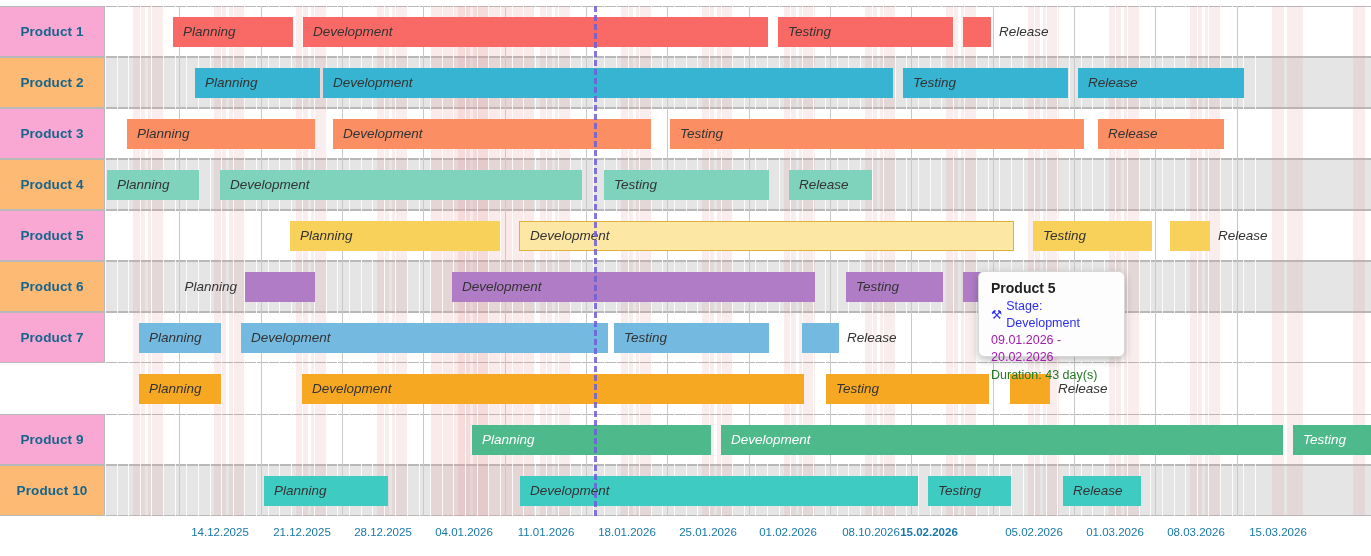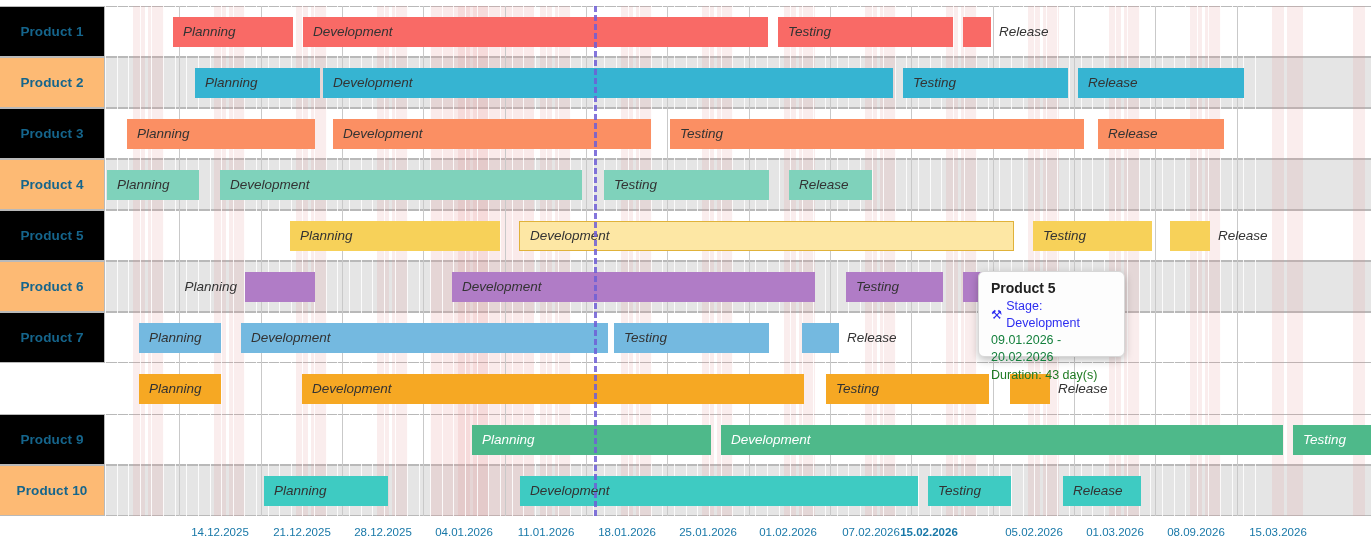--- a/index.html
+++ b/index.html
@@ -14,21 +14,21 @@
   .chart-plate{position:absolute;left:0;top:6px;width:1371px;height:510px;}
   .rows-layer,.bands-layer,.vlines-layer,.bars-layer,.today-layer{
     position:absolute;left:0;top:0;width:1371px;height:510px;
   }
   .row{position:absolute;left:0;width:1371px;box-sizing:border-box;
        border-top:1px solid #b9b9b9;border-bottom:1px solid #b9b9b9;}
   .row.odd{background:#ffffff;}
   .row.even{background:#e5e5e5;}
   .row-label{position:absolute;left:0;top:0;width:105px;height:100%;
       display:flex;align-items:center;justify-content:center;
-      box-sizing:border-box;background:#000000;
+      box-sizing:border-box;background:#f9a8d4;
       border-right:1px solid #b9b9b9;
       color:#15658c;font-weight:bold;font-size:13.5px;letter-spacing:.1px;z-index:6;}
   .row.even .row-label{background:#fdba74;}
 
   .band{position:absolute;top:0;height:510px;background:rgba(226,150,150,.17);}
   .band.wide{background:rgba(232,150,150,.20);}
   .vline{position:absolute;top:0;height:510px;width:1px;background:rgba(255,255,255,.85);}
   .vline.major{background:#c9c9c9;}
 
   .today{position:absolute;top:0;height:510px;width:0;
@@ -51,21 +51,21 @@
       font-size:11.5px;color:#1878a8;white-space:nowrap;}
 
   
   .tooltip{position:absolute;z-index:40;background:#fdfdfd;
       border:1px solid #d7d7d7;border-radius:6px;
       box-shadow:0 3px 9px rgba(0,0,0,.26);
       padding:8px 12px 9px 12px;box-sizing:border-box;}
   .tt-title{font-size:14px;font-weight:bold;color:#222;margin-bottom:2px;}
   .tt-stage{font-size:12.5px;color:#2d2df0;display:flex;align-items:center;gap:4px;line-height:1.35;}
   .tt-ico{font-size:12.5px;line-height:1;}
-  .tt-dates{font-size:12.5px;color:#15803d;line-height:1.4;}
+  .tt-dates{font-size:12.5px;color:#a21caf;line-height:1.4;}
   .tt-dur{font-size:12.5px;color:#1f7a22;line-height:1.4;}
 </style>
 </head>
 <body>
 
 <div id="gantt">
 
   <div class="chart-plate">
     <div class="rows-layer" id="rows-layer">
         <div class="row odd" style="top: 0px; height: 51px;">
@@ -366,25 +366,25 @@
 
   <div class="axis" id="axis">
       <div class="tick" style="left: 220px;">14.12.2025</div>
       <div class="tick" style="left: 302px;">21.12.2025</div>
       <div class="tick" style="left: 383px;">28.12.2025</div>
       <div class="tick" style="left: 464px;">04.01.2026</div>
       <div class="tick" style="left: 546px;">11.01.2026</div>
       <div class="tick" style="left: 627px;">18.01.2026</div>
       <div class="tick" style="left: 708px;">25.01.2026</div>
       <div class="tick" style="left: 788px;">01.02.2026</div>
-      <div class="tick" style="left: 871px;">07.02.2026</div>
+      <div class="tick" style="left: 871px;">08.10.2026</div>
       <div class="tick" style="left: 929px; font-weight: bold;">15.02.2026</div>
       <div class="tick" style="left: 1034px;">05.02.2026</div>
       <div class="tick" style="left: 1115px;">01.03.2026</div>
-      <div class="tick" style="left: 1196px;">08.09.2026</div>
+      <div class="tick" style="left: 1196px;">08.03.2026</div>
       <div class="tick" style="left: 1278px;">15.03.2026</div>
     </div>
 
   <div class="tooltip" id="tooltip" style="left: 978px; top: 271px; width: 147px; height: 86px;">
     <div class="tt-title">Product 5</div>
     <div class="tt-stage">
       <span class="tt-ico">⚒</span>
       <span>Stage: Development</span>
     </div>
     <div class="tt-dates">09.01.2026 - 20.02.2026</div>

